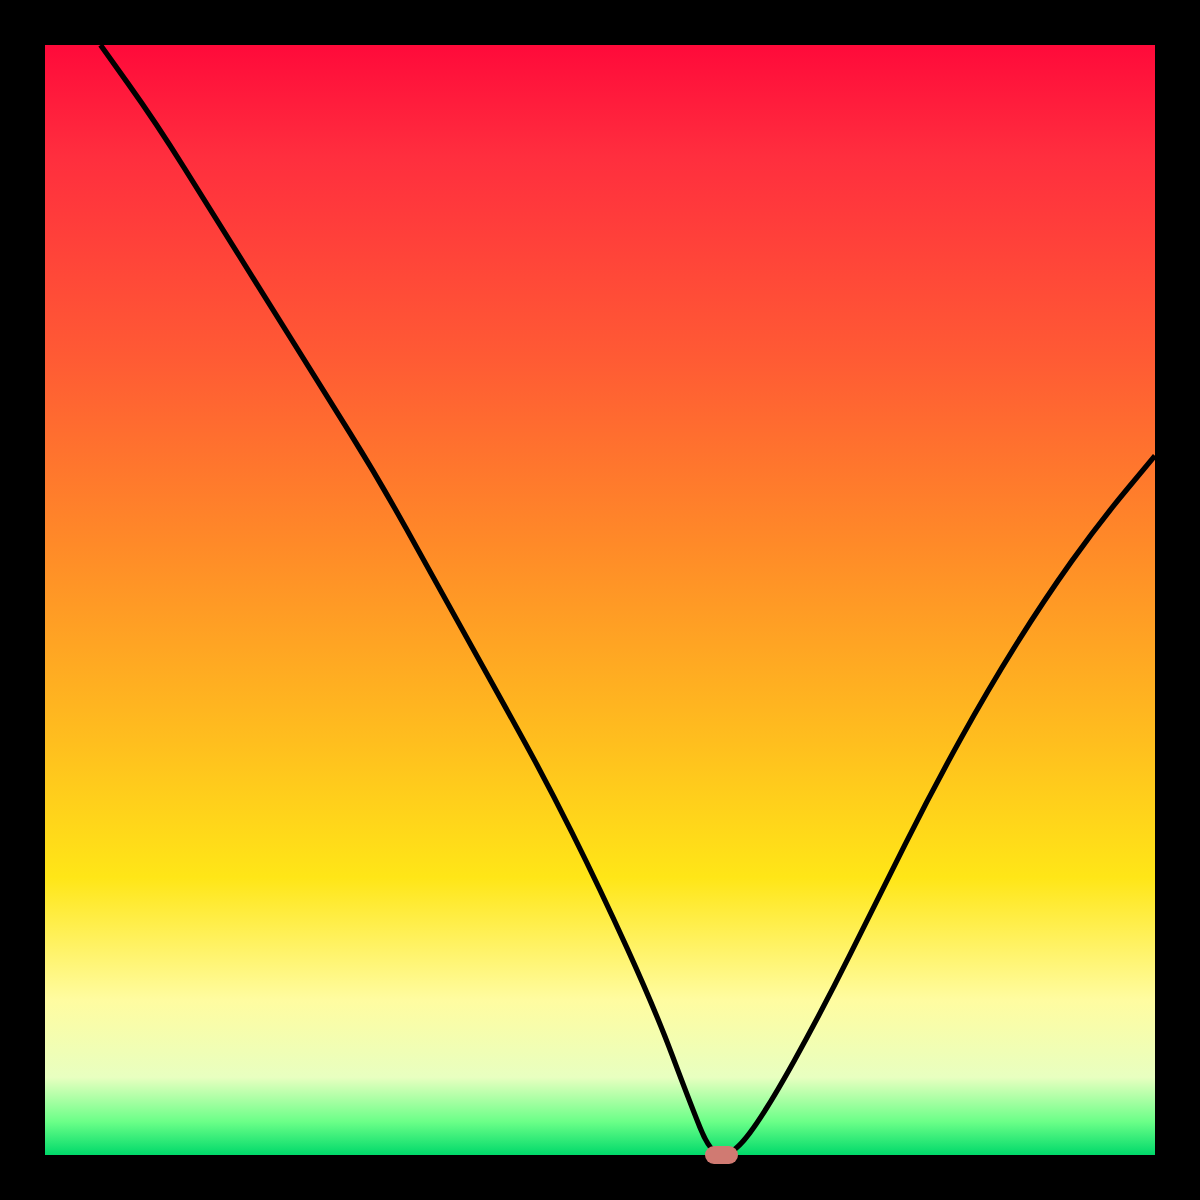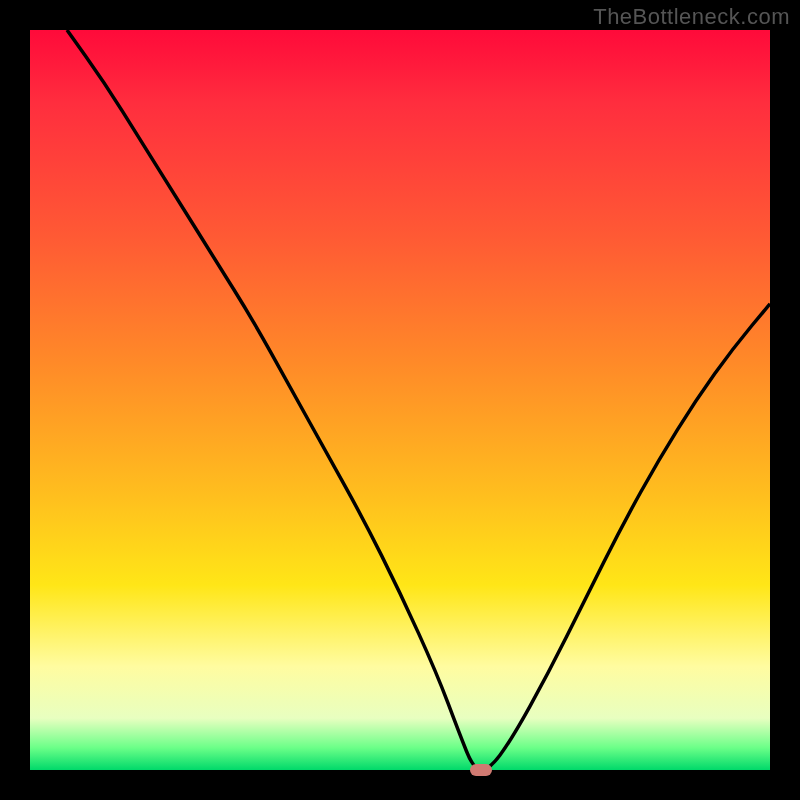--- a/index.html
+++ b/index.html
@@ -69,21 +69,20 @@
     border-radius: 6px;
     background: #d07a72;
     transform: translate(-50%, -50%);
   }
 </style>
 </head>
 <body>
 
 <div class="frame">
 
-  <div class="watermark">TheBottleneck.com</div>
 
   <div class="plot">
 
     <div class="gradient-bg"></div>
 
     <svg class="curve-svg" viewBox="0 0 740 740" preserveAspectRatio="none">
       <path fill="none" stroke="#000000" stroke-width="3.5" d="M 37.0 0.0 Q 37.0 0.0 55.5 25.9 Q 74.0 51.8 92.5 81.4 Q 111.0 111.0 129.5 140.6 Q 148.0 170.2 166.5 199.8 Q 185.0 229.4 203.5 259.0 Q 222.0 288.6 240.5 321.9 Q 259.0 355.2 277.5 388.5 Q 296.0 421.8 314.5 455.1 Q 333.0 488.4 351.5 525.4 Q 370.0 562.4 388.5 603.1 Q 407.0 643.8 418.1 673.4 Q 429.2 703.0 436.6 721.5 Q 444.0 740.0 451.4 740.0 Q 458.8 740.0 469.9 725.2 Q 481.0 710.4 499.5 677.1 Q 518.0 643.8 536.5 606.8 Q 555.0 569.8 573.5 532.8 Q 592.0 495.8 610.5 462.5 Q 629.0 429.2 647.5 399.6 Q 666.0 370.0 684.5 344.1 Q 703.0 318.2 721.5 296.0 T 740.0 273.8"></path>
     </svg>
 
     <div class="marker" style="left: 451.4px; top: 740px; background: rgb(208, 122, 114);"></div>

